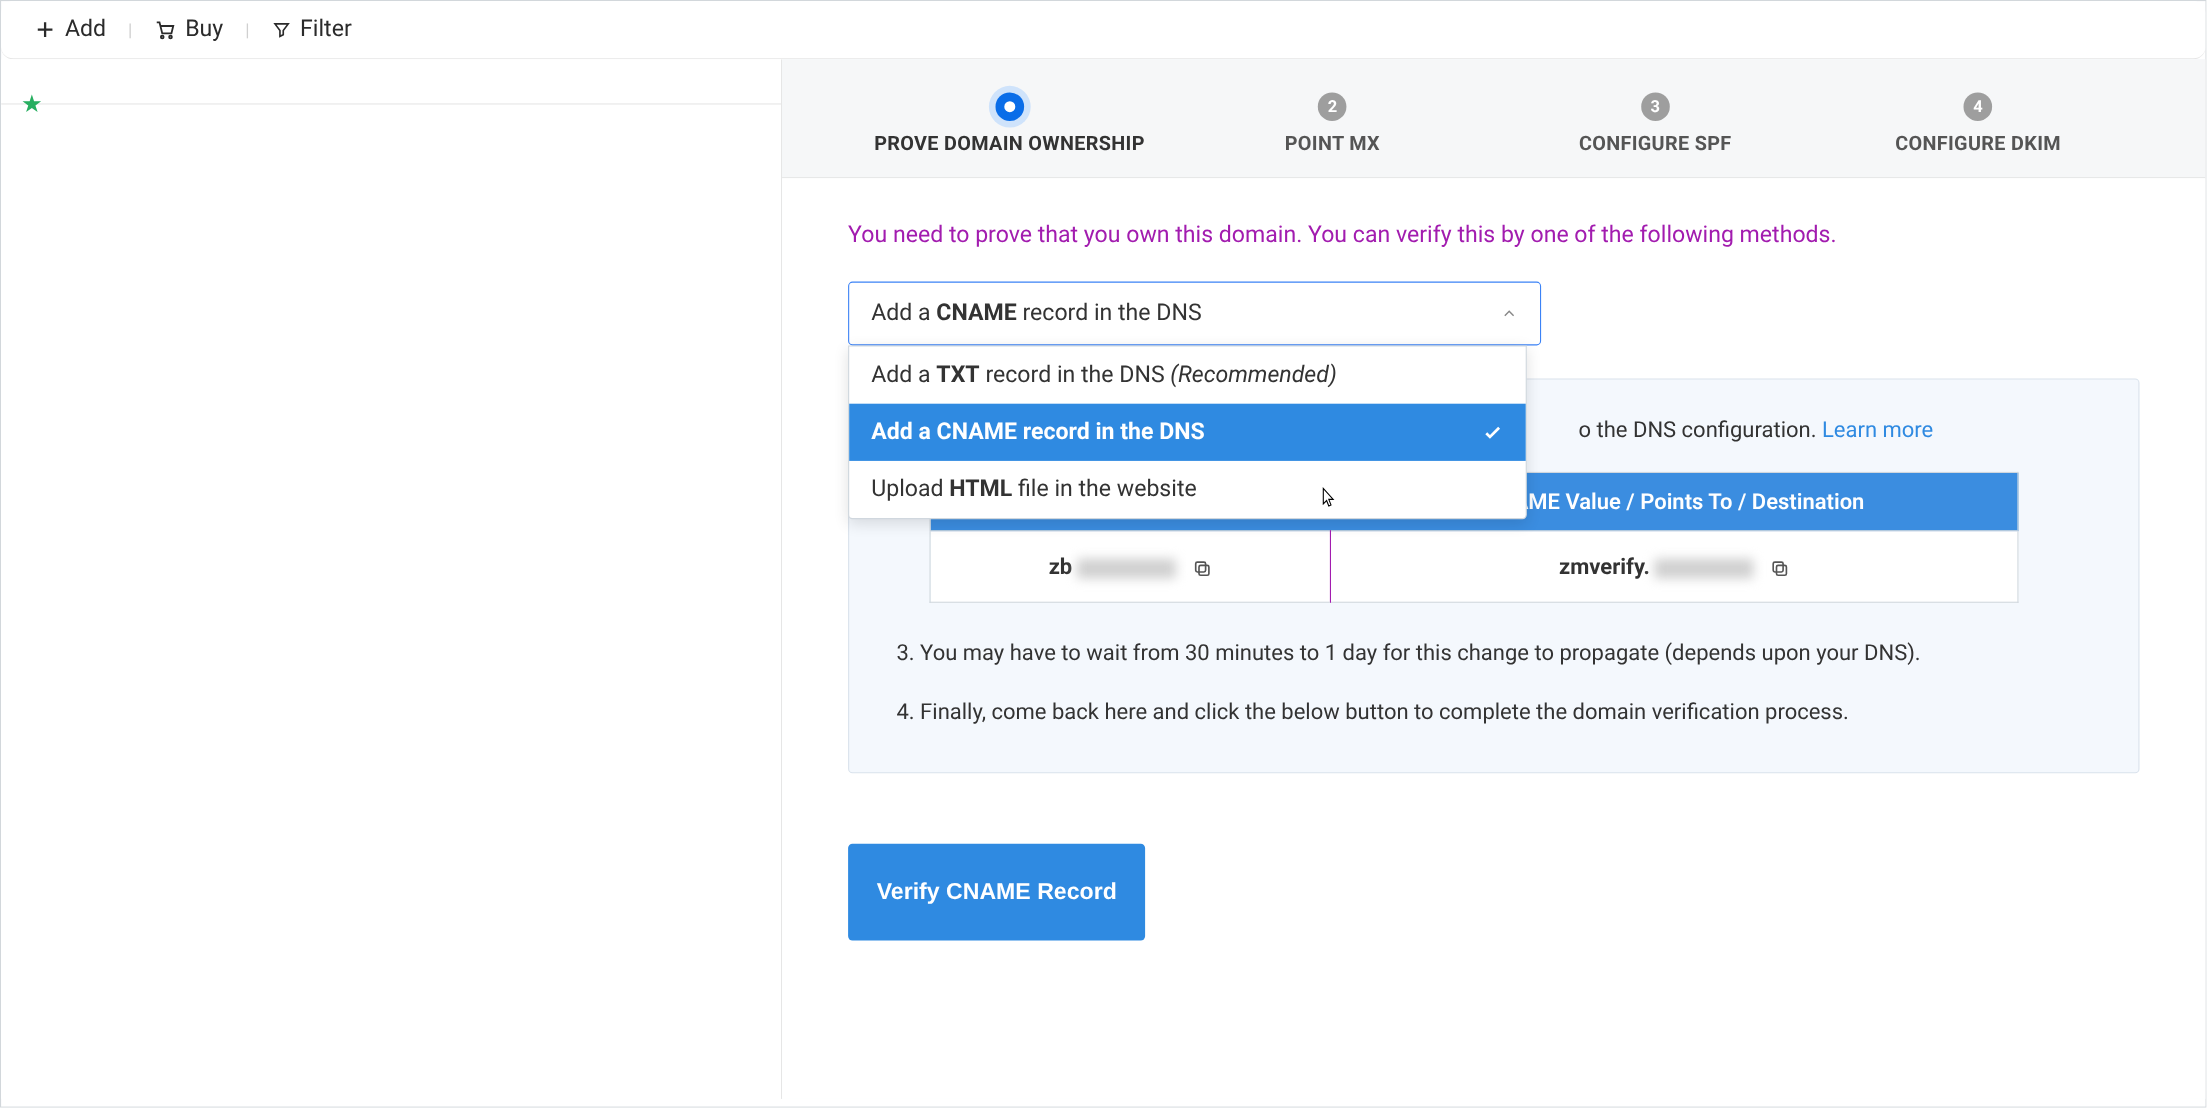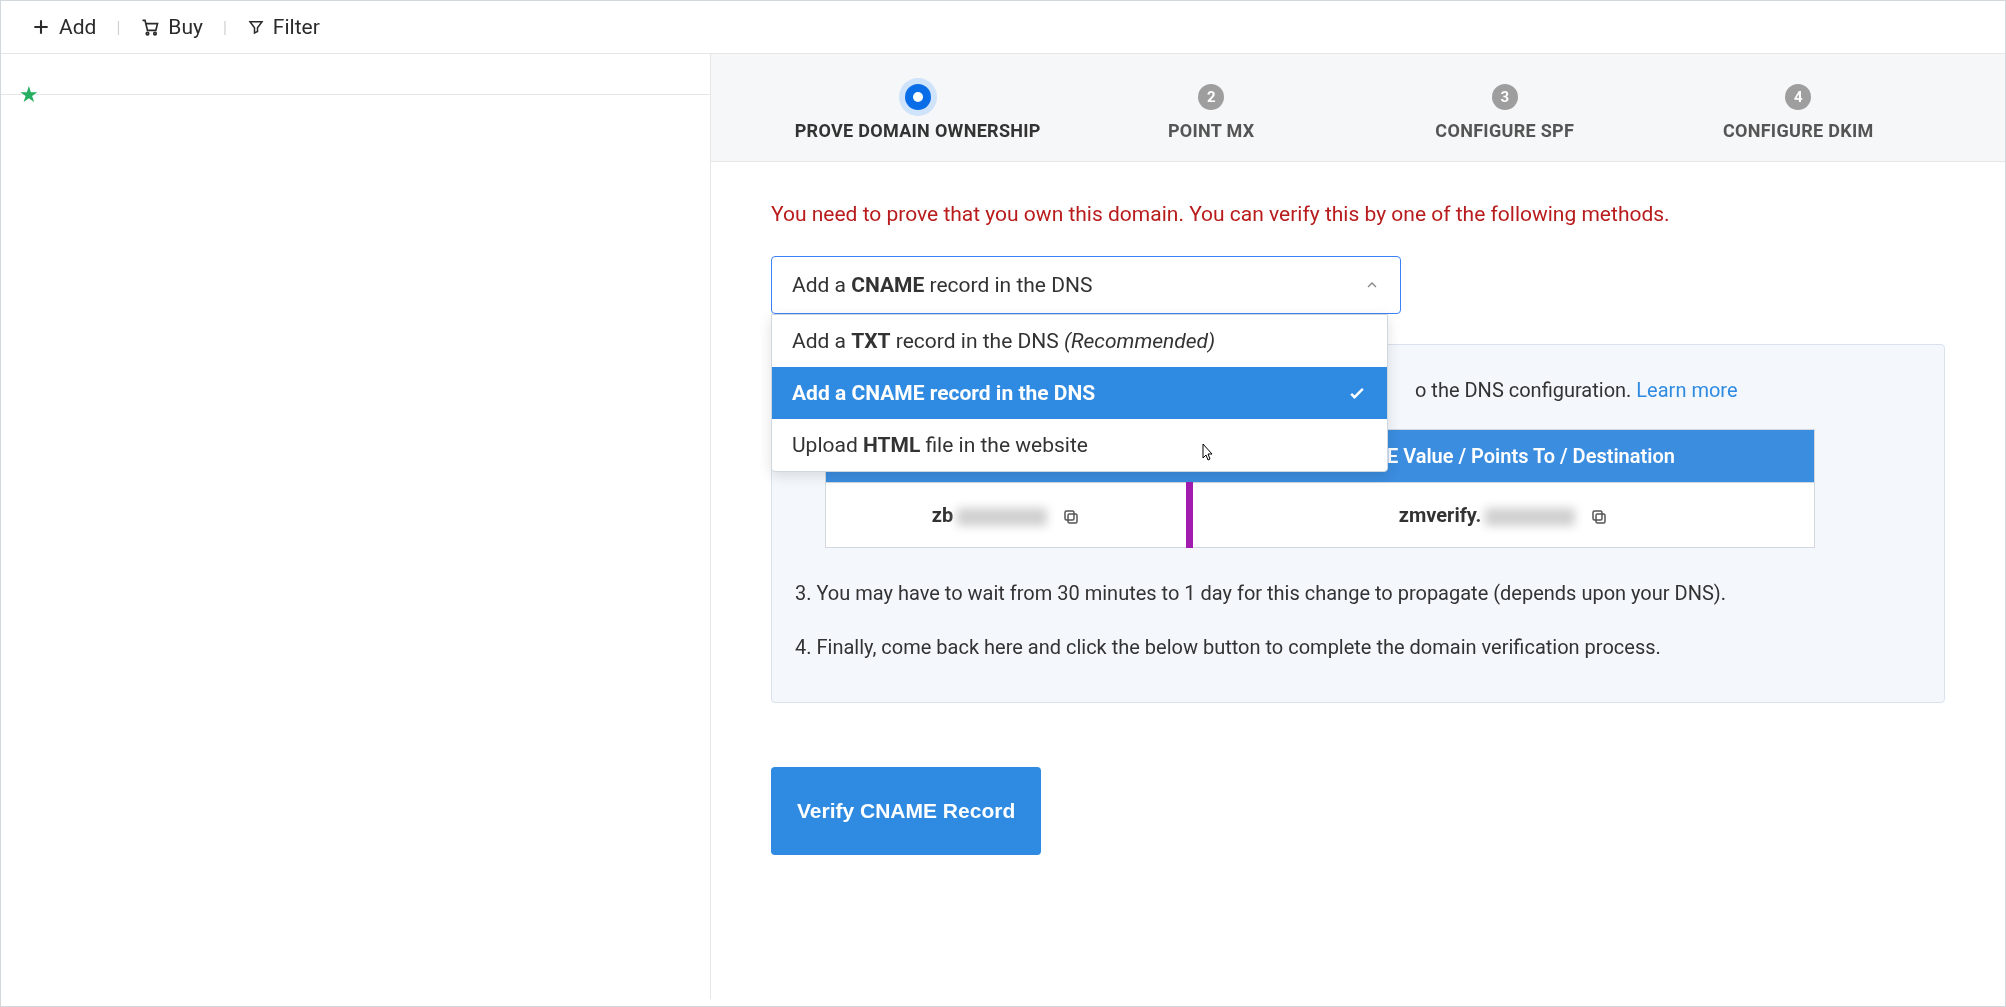--- a/index.html
+++ b/index.html
@@ -1,18 +1,18 @@
 <!DOCTYPE html>
 <html><head>
 <meta charset="utf-8">
 <style>
 * { box-sizing: border-box; margin: 0; padding: 0; }
 body { font-family: -apple-system, BlinkMacSystemFont, "Segoe UI", Roboto, "Helvetica Neue", Arial, sans-serif; background: #fff; color: #333; }
 .app { border: 1px solid #d2d7db; width: 2006px; height: 1007px; overflow: hidden; }
-.topbar { display: flex; align-items: center; padding: 14px 30px; gap: 20px; background: #fff; border-bottom: 1px solid #e6e6e6; }
+.topbar { display: flex; align-items: center; padding: 14px 30px; gap: 20px; background: #fff; border-bottom: 1px solid #e6e6e6; border-radius: 11px; }
 .topbar .action { display: flex; align-items: center; gap: 8px; font-size: 21px; color: #2b2b2b; cursor: pointer; }
 .topbar .sep { color: #d0d0d0; }
 .icon-svg { display: inline-block; }
 .content { display: flex; height: calc(100% - 60px); }
 .sidebar { width: 710px; border-right: 1px solid #e6e6e6; background: #fff; }
 .domain-item { padding: 20px 40px 20px 60px; border-bottom: 1px solid #e6e6e6; display:flex; flex-direction:column; gap:5px; position:relative; }
 .domain-item.selected { background: #ecf3fb; }
 .domain-name { font-size: 24px; font-weight: 700; color: #2b2b2b; }
 .domain-status { font-size: 20px; display: flex; align-items: center; gap: 8px; }
 .status-red { color: #e74c3c; }
@@ -23,32 +23,32 @@
 .main { flex: 1; background: #f6f7f8; display:flex; flex-direction:column; }
 .stepper { display:flex; align-items:flex-start; justify-content:space-between; padding: 30px 60px 20px 60px; border-bottom:1px solid #e6e6e6; background:#f6f7f8; }
 .step { display:flex; flex-direction:column; align-items:center; gap:10px; position: relative; flex: 1;}
 .step-circle { width:26px; height:26px; border-radius:50%; display:flex; align-items:center; justify-content:center; font-size:15px; font-weight:700; color:#fff; }
 .step.active .step-circle { background:#0a6de8; box-shadow: 0 0 0 6px #cfe3fb; }
 .step.inactive .step-circle { background:#9e9e9e; }
 .step-circle-inner { width:10px; height:10px; background:#fff; border-radius:50%; }
 .step-label { font-size:18px; font-weight:700; letter-spacing:0.3px; color:#555; }
 .step.active .step-label { color:#333; }
 .main-body { padding: 40px 60px; background:#fff; flex:1; overflow:auto;}
-.intro-text { font-size:21px; color:#b91c1c; margin-bottom:30px;}
+.intro-text { font-size:21px; color:#a21caf; margin-bottom:30px;}
 .dropdown-wrap { position:relative; width:630px; margin-bottom:30px;}
 .dropdown-sel { border:1px solid #3b82f6; border-radius:4px; padding:16px 20px; font-size:21px; display:flex; justify-content:space-between; align-items:center; background:#fff; cursor:pointer;}
 .dropdown-list { position:absolute; top:58px; left:0; right:13px; border:1px solid #d0d7de; background:#fff; box-shadow:0 4px 14px rgba(0,0,0,0.12); z-index:10; border-radius:0 0 4px 4px;}
 .dropdown-option { padding:14px 20px; font-size:21px; display:flex; justify-content:space-between; align-items:center; cursor:pointer;}
 .dropdown-option.highlight { background:#2f8ae1; color:#fff; font-weight:700;}
-.info-box { border:1px solid #d9e2ec; background:#f4f8fd; border-radius:4px; padding:30px 23px 40px;}
+.info-box { border:1px solid #d9e2ec; background:#f4f8fd; border-radius:4px; padding:30px 43px 40px;}
 .info-line { font-size:20px; margin-bottom:24px; line-height:1.5;}
 .learn-more { color:#2f8ae1; cursor:pointer;}
 .cname-table { width:100%; max-width:990px; margin-left:30px; border:1px solid #d0d7de; border-collapse:collapse; margin-bottom:30px;}
 .cname-table th { background:#3b8de0; color:#fff; font-weight:600; font-size:20px; padding:14px; }
-.cname-table td { background:#fff; padding:20px 14px; text-align:center; font-size:20px; border-top:1px solid #d0d7de; border-right:7px solid #a21caf;}
+.cname-table td { background:#fff; padding:20px 14px; text-align:center; font-size:20px; border-top:1px solid #d0d7de; border-right:1px solid #a21caf;}
 .cname-table td:last-child { border-right:none; }
 .verify-btn { background:#2f8ae1; color:#fff; border:none; border-radius:4px; padding:32px 26px; font-size:21px; font-weight:600; cursor:pointer; margin-top:64px;}
 .cursor-pointer { position:absolute; left:425px; top:127px; pointer-events:none;}
 .italic { font-style: italic; }
 strong { font-weight:700; }
 </style>
 </head>
 <body>
 
 <div class="app">

